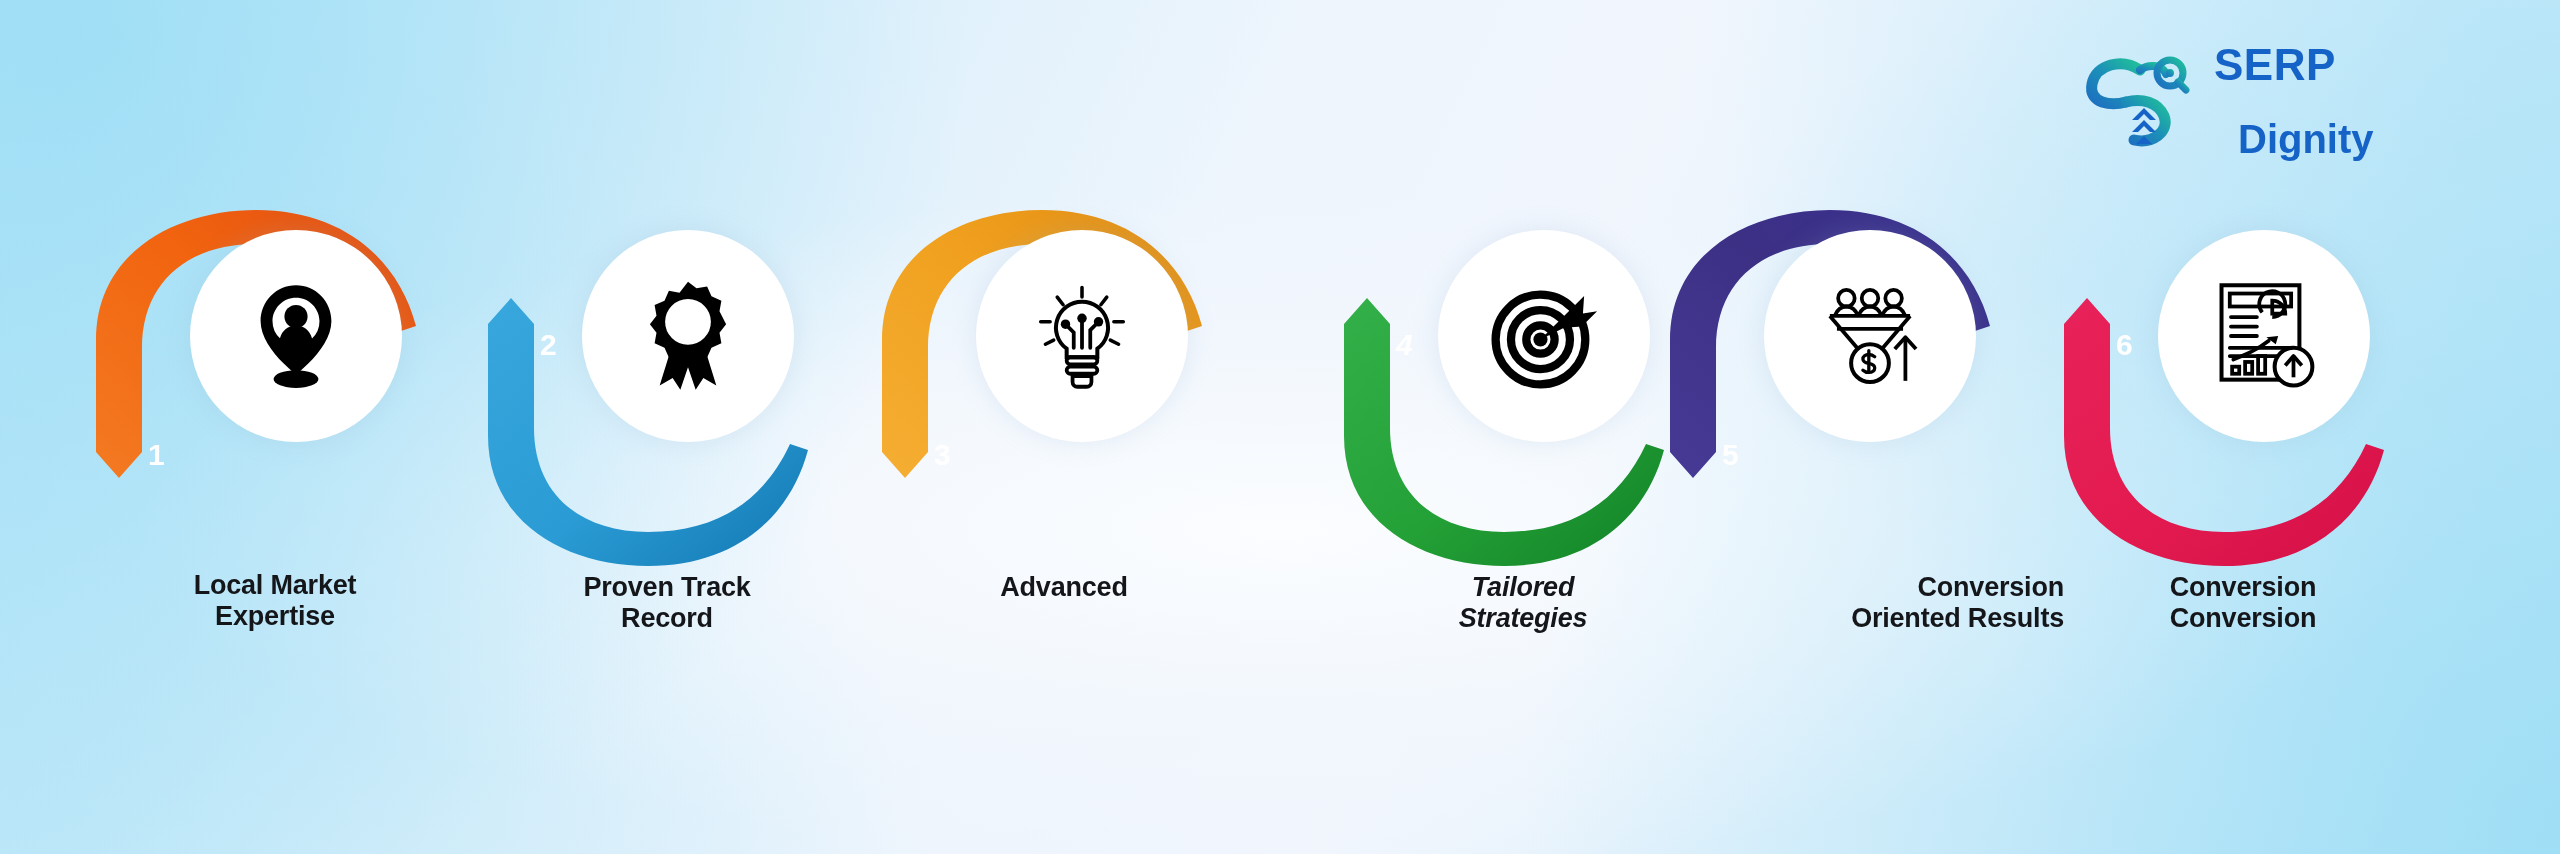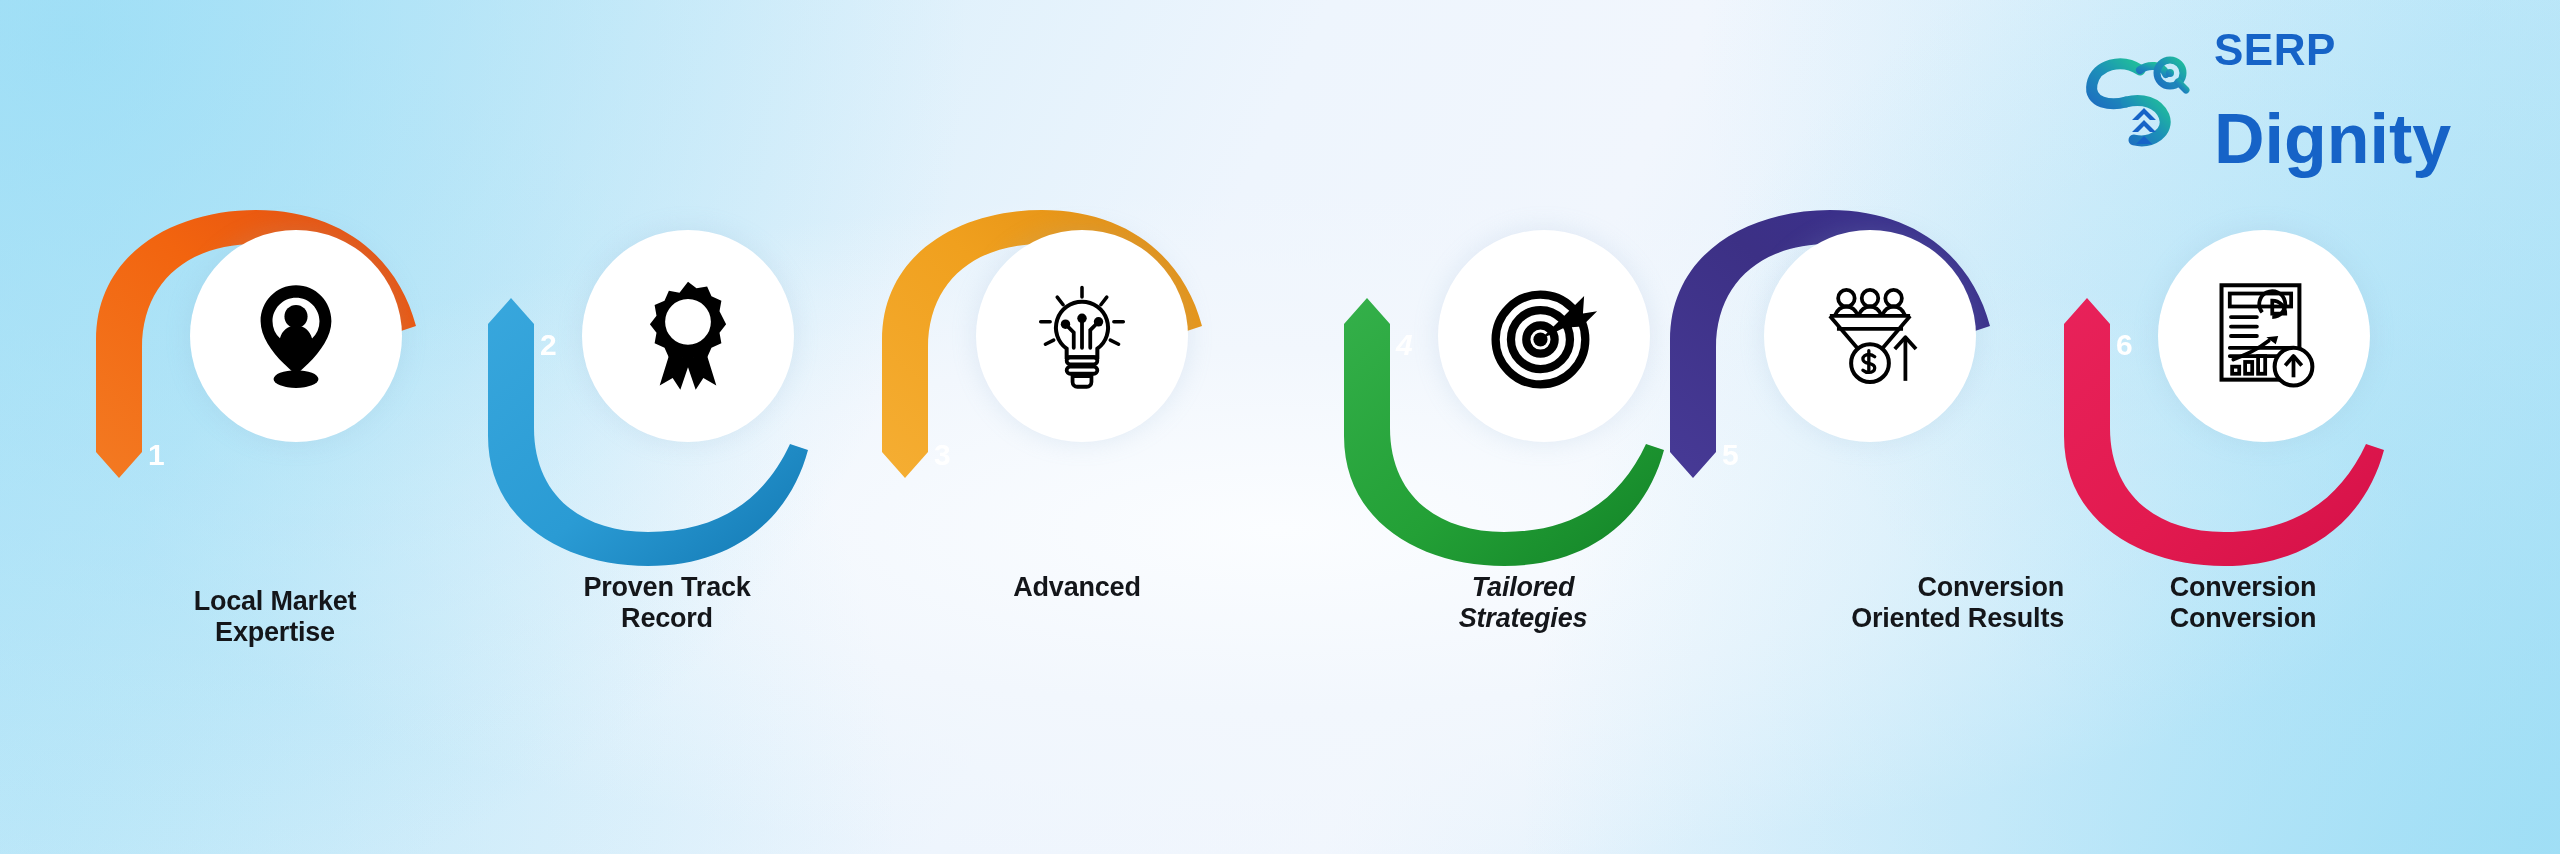--- a/index.html
+++ b/index.html
@@ -58,24 +58,25 @@
     padding-top: 2px;
     gap: 36px;
   }
   #logo .wm-top {
     font-size: 44px;
     font-weight: bold;
     color: #1663c7;
     letter-spacing: 0.5px;
   }
   #logo .wm-bottom {
-    font-size: 70px;
+    font-size: 40px;
     font-weight: bold;
     color: #1663c7;
     letter-spacing: 0px;
+    margin-left: 24px;
   }
 
   
   .step {
     position: absolute;
     width: 430px;
     height: 560px;
     top: 208px;
   }
   .step .arcwrap {
@@ -196,21 +197,21 @@
       </svg>
       <div class="num" style="left:88px; top:232px;">1</div>
     </div>
     <div class="disc" style="left:130px; top:22px;">
       <svg viewBox="0 0 100 100">
         <path fill="#000" d="M50 7C33.4 7 20 20.6 20 37.4c0 12.7 9.2 25.5 19.6 35.9 3 3 6.1 5.7 8.5 7.7a2.9 2.9 0 0 0 3.8 0c2.4-2 5.5-4.7 8.5-7.7C70.8 62.9 80 50.1 80 37.4 80 20.6 66.6 7 50 7zm0 10.5c11 0 19.9 9 19.9 20a20 20 0 0 1-6.3 14.6C62 45.3 56.6 41 50 41s-12 4.3-13.6 11a20 20 0 0 1-6.3-14.5c0-11 8.9-20 19.9-20z"></path>
         <circle fill="#000" cx="50" cy="33.5" r="9.8"></circle>
         <ellipse fill="#000" cx="50" cy="86.5" rx="19" ry="7.5"></ellipse>
       </svg>
     </div>
-    <div class="caption" style="left:0px; top:378px;">
+    <div class="caption" style="left:0px; top:362px;">
       <span>Local Market</span>
       <span>Expertise</span>
     </div>
   </div>
 
   <div class="step down" id="step2" style="left:452px;">
     <div class="arcwrap">
       <svg class="arc" viewBox="0 0 430 300">
         <defs>
           <linearGradient id="g2" x1="0" y1="0" x2="1" y2="1">
@@ -287,21 +288,21 @@
         <circle fill="#000" cx="50" cy="35" r="4"></circle>
         <circle fill="#000" cx="36" cy="40" r="4"></circle>
         <circle fill="#000" cx="64" cy="38" r="4"></circle>
         <g fill="none" stroke="#000" stroke-width="3.2">
           <rect x="37" y="68" width="26" height="6" rx="3"></rect>
           <rect x="37" y="76" width="26" height="6" rx="3"></rect>
           <path d="M42 84h16v5a4 4 0 0 1-4 4h-8a4 4 0 0 1-4-4z"></path>
         </g>
       </svg>
     </div>
-    <div class="caption" style="left:16px; top:364px;">
+    <div class="caption" style="left:3px; top:364px;">
       <span>Advanced</span>
     </div>
   </div>
 
   <div class="step down" id="step4" style="left:1308px;font-style:italic;">
     <div class="arcwrap">
       <svg class="arc" viewBox="0 0 430 300">
         <defs>
           <linearGradient id="g4" x1="0" y1="0" x2="1" y2="1">
             <stop offset="0%" stop-color="#34b04a"></stop>

